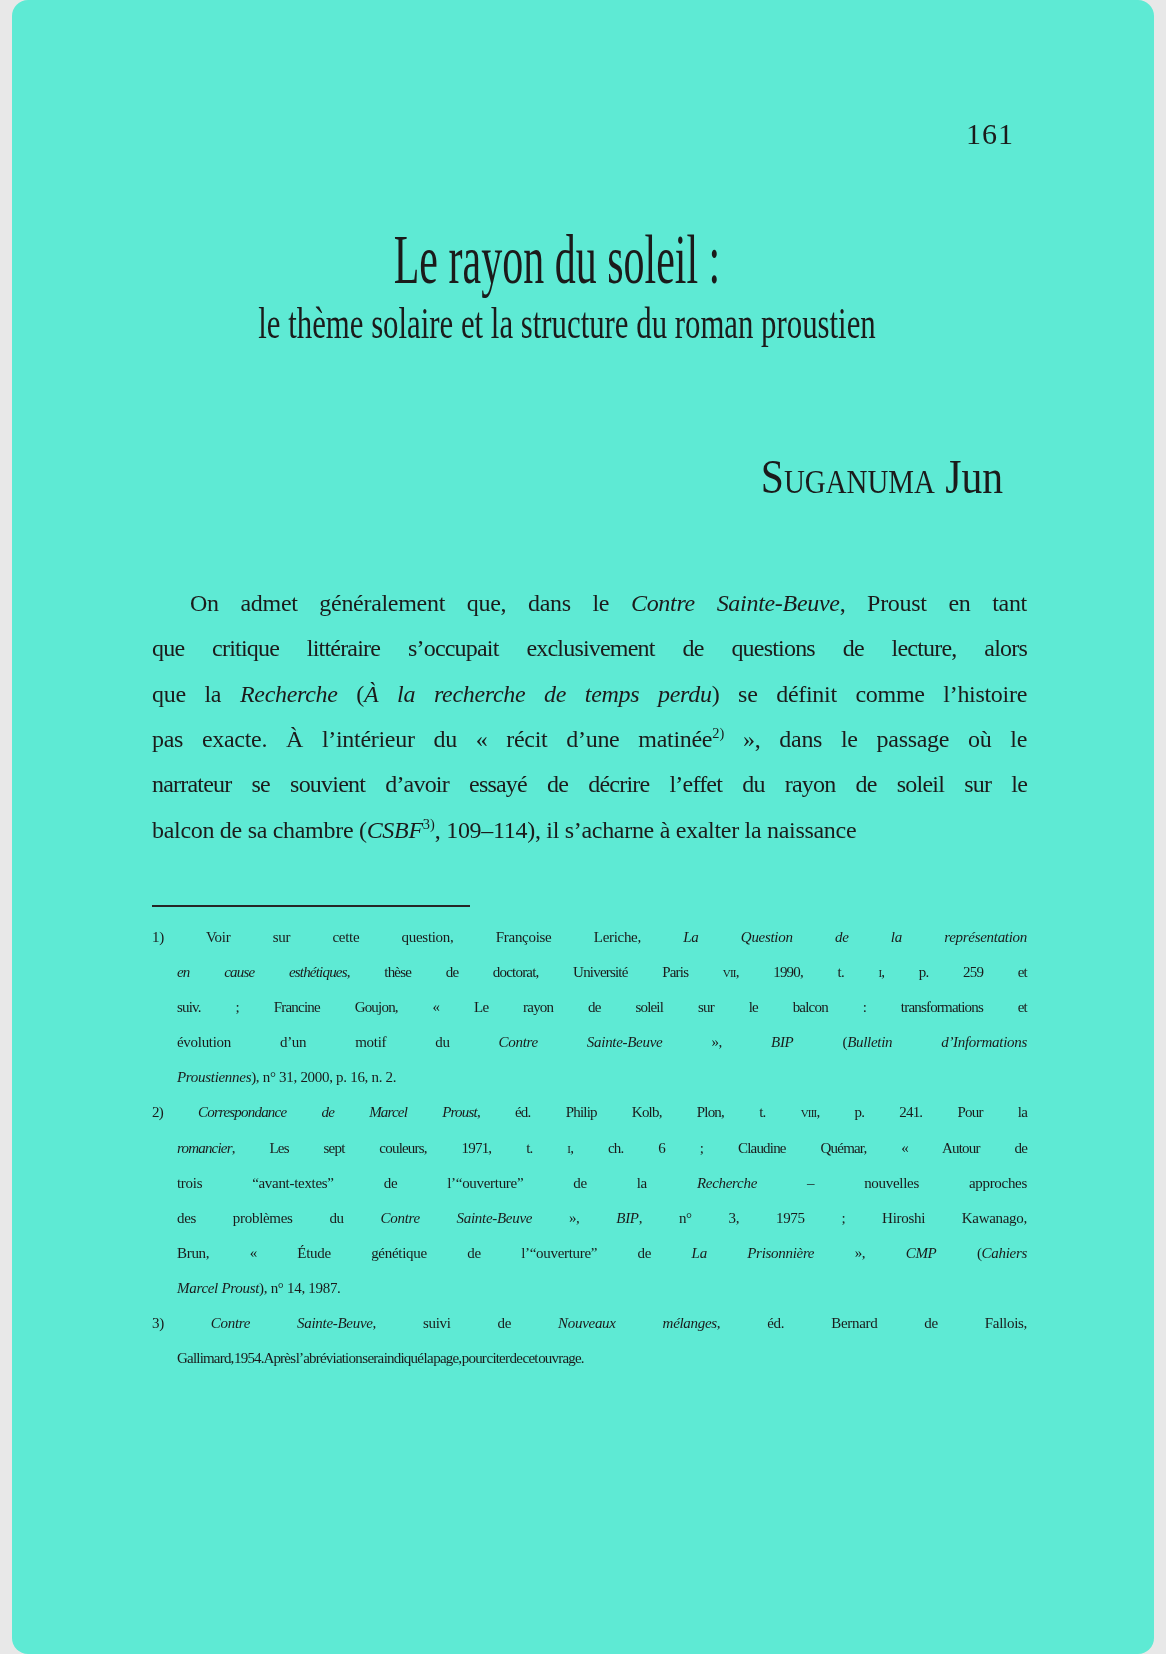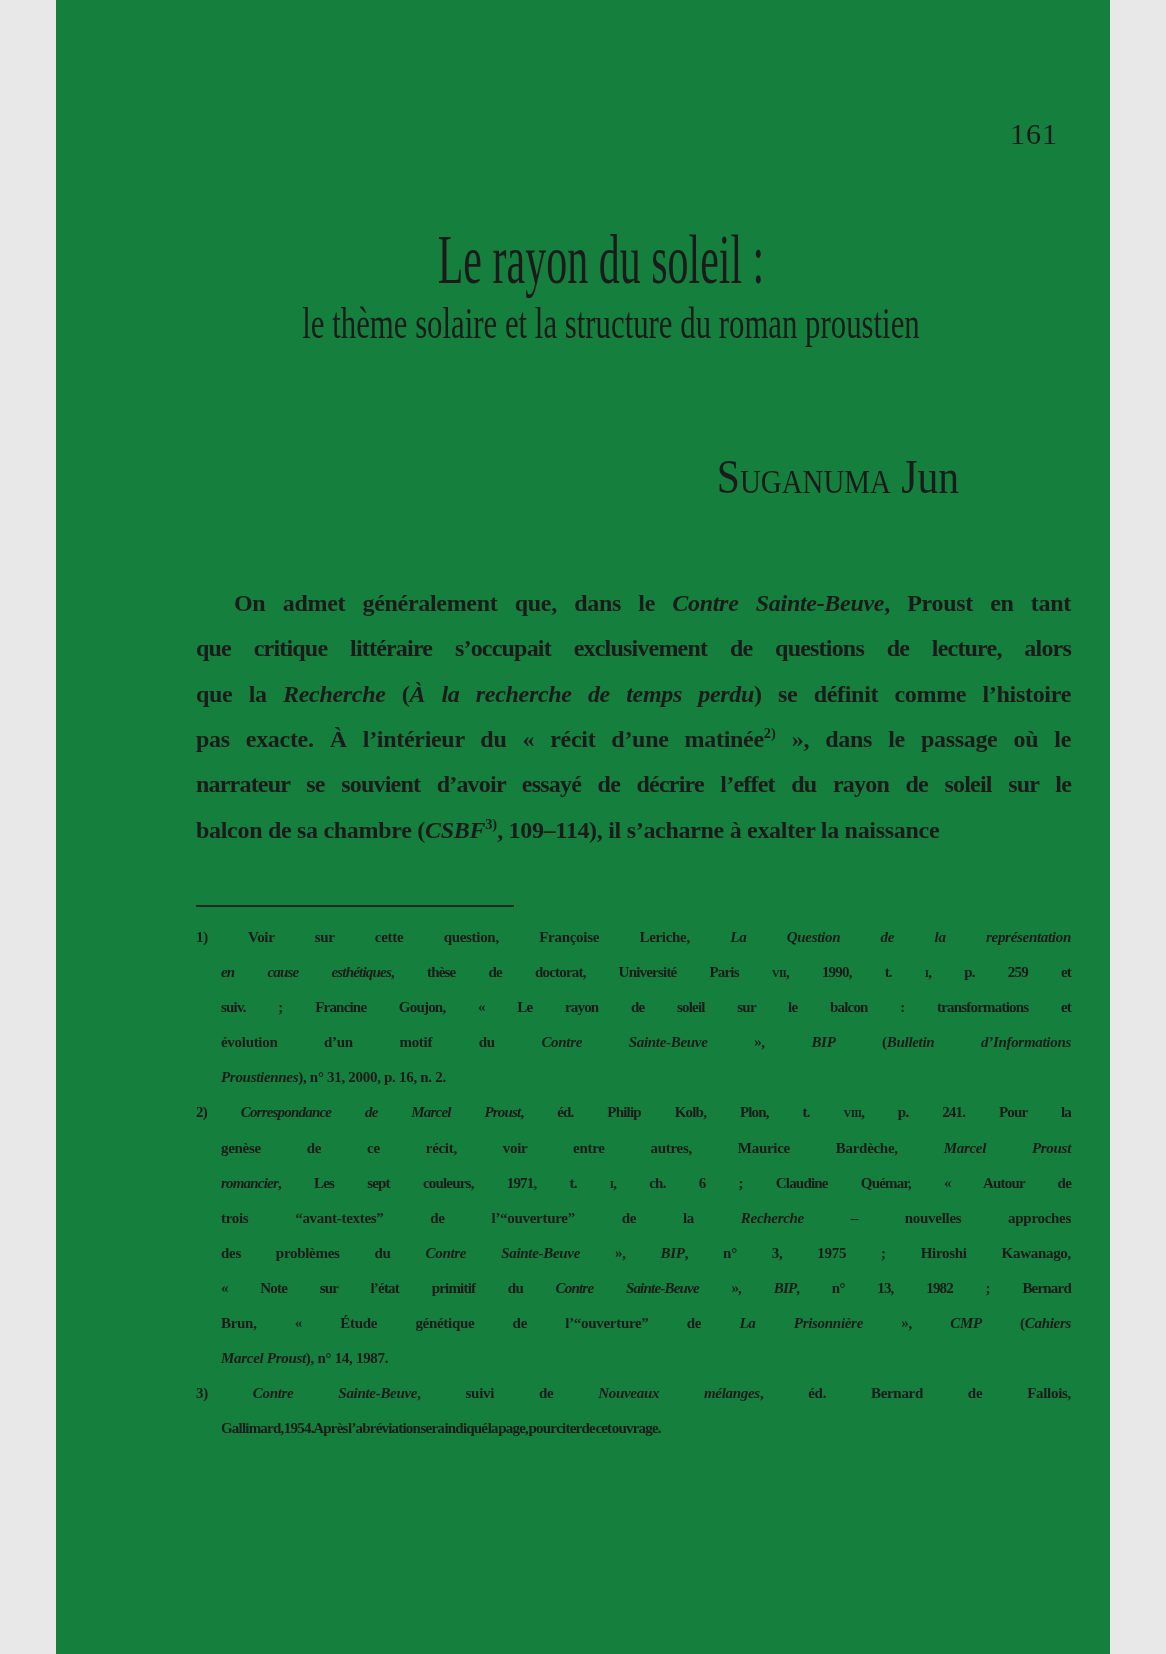--- a/index.html
+++ b/index.html
@@ -1,23 +1,24 @@
 <!DOCTYPE html>
 <html lang="fr"><head>
 <meta charset="utf-8">
 <style>
   html,body{margin:0;padding:0;background:#e8e8e8;}
   #page{
     position:relative;
-    width:1054px;height:1654px;
+    width:1142px;height:1654px;
     margin:0 auto;
-    background:#15803d;
+    background:#5eead4;
     color:#1b1b1b;
     font-family:"Liberation Serif","DejaVu Serif",serif;
     overflow:hidden;
+    border-radius:16px;
   }
   .pageno{
     position:absolute;left:954px;top:118px;
     font-size:30px;line-height:32px;letter-spacing:1px;
   }
   .title{
     position:absolute;left:-10px;top:222px;width:1110px;
     text-align:center;font-size:70px;line-height:76px;
     transform:scaleX(.60);
     white-space:nowrap;
@@ -43,21 +44,20 @@
     background:#262626;
   }
   .footnotes{
     position:absolute;left:140px;top:920px;width:875px;
     font-size:15px;line-height:35.1px;
   }
   .tline{
     text-align:justify;
     text-align-last:justify;
     letter-spacing:-0.3px;
-    font-weight:bold;
   }
   .tline.last{text-align-last:auto;}
   .tline.ind{padding-left:38px;}
   .tline.cont{padding-left:25px;}
   .tline.tight{letter-spacing:-0.8px;word-spacing:-2.5px;}
   .it{font-style:italic;}
   .sc{font-variant:small-caps;}
   .sup{font-size:60%;vertical-align:super;line-height:0;letter-spacing:0;}
 </style>
 </head>
@@ -87,25 +87,23 @@
   <div class="footnotes">
     <div>
         <div class="tline"><span>1)  Voir sur cette question, Françoise Leriche, </span><span class="it">La Question de la représentation</span></div>
         <div class="tline cont tight"><span class="it">en cause esthétiques</span><span>, thèse de doctorat, Université Paris </span><span class="sc">vii</span><span>, 1990, t. </span><span class="sc">i</span><span>, p. 259 et</span></div>
         <div class="tline cont tight"><span>suiv. ; Francine Goujon, « Le rayon de soleil sur le balcon : transformations et</span></div>
         <div class="tline cont"><span>évolution d’un motif du </span><span class="it">Contre Sainte-Beuve</span><span> », </span><span class="it">BIP</span><span> (</span><span class="it">Bulletin d’Informations</span></div>
         <div class="tline cont last"><span class="it">Proustiennes</span><span>), n° 31, 2000, p. 16, n. 2.</span></div>
       </div>
     <div>
         <div class="tline tight"><span>2) </span><span class="it">Correspondance de Marcel Proust</span><span>, éd. Philip Kolb, Plon, t. </span><span class="sc">viii</span><span>, p. 241. Pour la</span></div>
-        <div class="tline cont"><span>genèse de ce récit, voir entre autres, Maurice Bardèche, </span><span class="it">Marcel Proust</span></div>
         <div class="tline cont tight"><span class="it">romancier</span><span>, Les sept couleurs, 1971, t. </span><span class="sc">i</span><span>, ch. 6 ; Claudine Quémar, « Autour de</span></div>
         <div class="tline cont"><span>trois “avant-textes” de l’“ouverture” de la </span><span class="it">Recherche</span><span> – nouvelles approches</span></div>
         <div class="tline cont"><span>des problèmes du </span><span class="it">Contre Sainte-Beuve</span><span> », </span><span class="it">BIP</span><span>, n° 3, 1975 ; Hiroshi Kawanago,</span></div>
-        <div class="tline cont tight"><span>« Note sur l’état primitif du </span><span class="it">Contre Sainte-Beuve</span><span> », </span><span class="it">BIP</span><span>, n° 13, 1982 ; Bernard</span></div>
         <div class="tline cont"><span>Brun, « Étude génétique de l’“ouverture” de </span><span class="it">La Prisonnière</span><span> », </span><span class="it">CMP</span><span> (</span><span class="it">Cahiers</span></div>
         <div class="tline cont last"><span class="it">Marcel Proust</span><span>), n° 14, 1987.</span></div>
       </div>
     <div>
         <div class="tline"><span>3)  </span><span class="it">Contre Sainte-Beuve</span><span>, suivi de </span><span class="it">Nouveaux mélanges</span><span>, éd. Bernard de Fallois,</span></div>
         <div class="tline cont last tight"><span>Gallimard, 1954. Après l’abréviation sera indiqué la page, pour citer de cet ouvrage.</span></div>
       </div>
   </div>
 
 </div>

